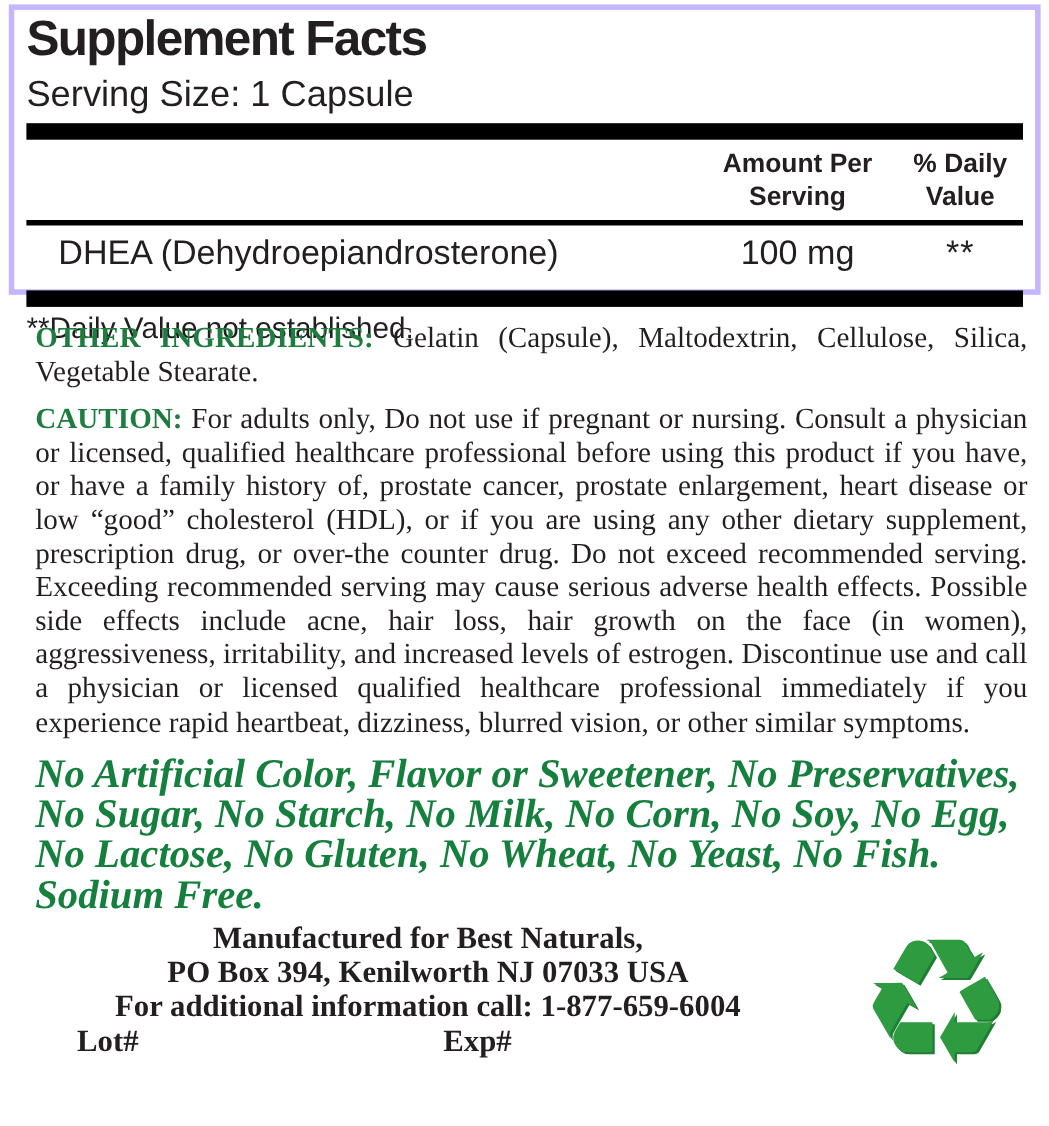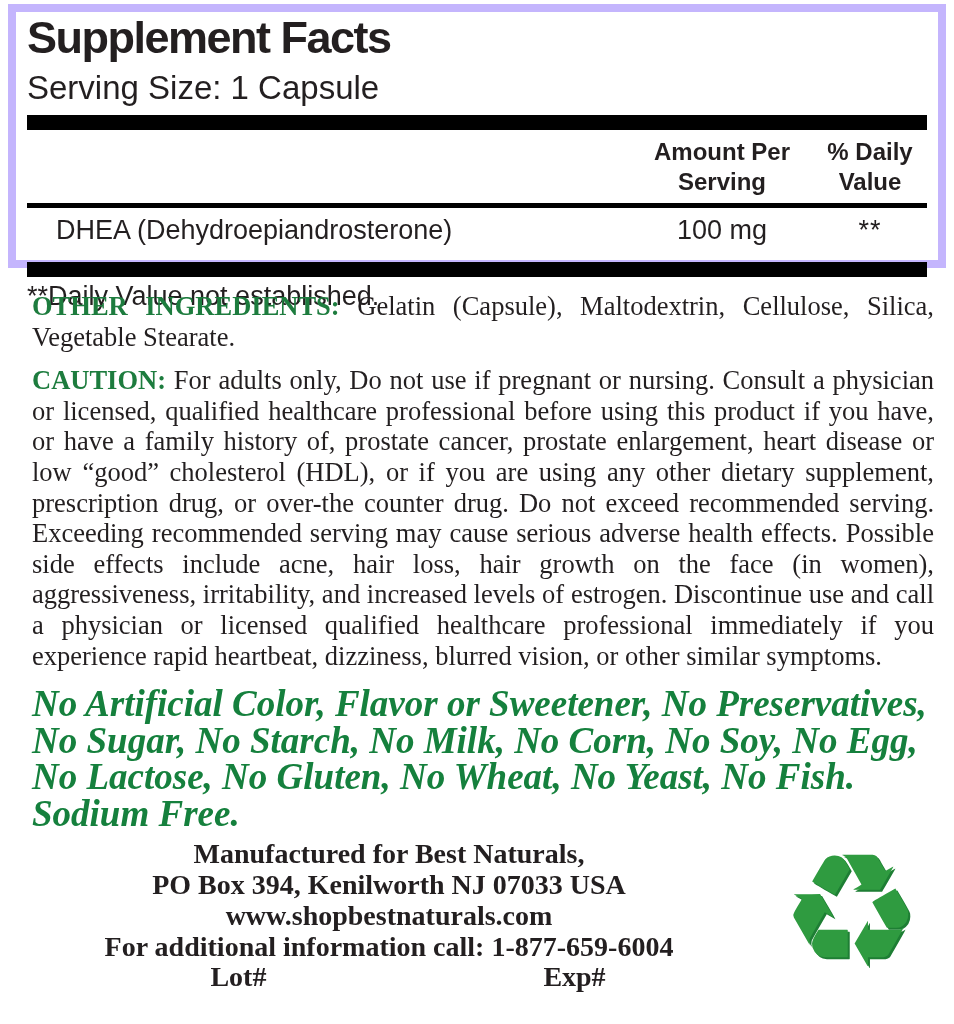--- a/index.html
+++ b/index.html
@@ -10,41 +10,41 @@
     font-family: "Liberation Sans", sans-serif;
     color: #231f20;
     overflow: hidden;
   }
   .label { position: relative; width: 954px; height: 1024px; }
 
   
   .facts-box {
     position: absolute; left: 8px; top: 4px;
     width: 938px; height: 264px;
-    border: 8px solid #c4b5fd;
+    border: 5px solid #c4b5fd;
     background: #fff;
     padding: 0 11px;
   }
   .facts-title {
     font-size: 45px; font-weight: bold; letter-spacing: -1.5px;
     line-height: 1.04; margin-top: 3px;
   }
   .serving-row {
     display: flex; justify-content: space-between;
     font-size: 33px; font-weight: 500; margin-top: 7px;
   }
   .bar { background: #000; width: 100%; }
   .bar.thick { height: 15px; margin-top: 8px; }
   .bar.thin  { height: 5px; }
   .cols { display: flex; align-items: flex-start; }
   .col-name { flex: 1; }
   .col-amount { width: 182px; text-align: center; }
   .col-dv { width: 114px; text-align: center; }
   .cols-header { font-weight: bold; font-size: 24px; line-height: 1.25; padding: 7px 0 6px 0; align-items: flex-end; }
-  .ingredient-row { font-size: 27px; padding: 7px 0 8px 0; }
+  .ingredient-row { font-size: 31px; padding: 7px 0 8px 0; }
   .ingredient-row .col-name { padding-left: 29px; }
   .row-dv { letter-spacing: 1px; }
   .footnote { font-size: 27px; font-weight: 500; padding-top: 4px; }
 
   
   .content { position: absolute; left: 32px; top: 268px; width: 902px; font-family: Liberation Serif, serif; }
   .para { margin: 0; font-size: 26.5px; line-height: 30.6px; text-align: justify; }
   .para.oi { margin-top: 23px; }
   .para.caution { margin-top: 13px; }
   .green-label { color: #1d7c3e; font-weight: bold; }
@@ -53,21 +53,21 @@
     color: #15803d; font-weight: bold; font-style: italic;
     font-size: 37px; line-height: 36.5px; text-align: left;
   }
 
   
   .footer { position: relative; margin-top: 7px; }
   .footer-text {
     width: 714px; text-align: center;
     font-weight: bold; font-size: 28px; line-height: 30.8px;
   }
-  .lot-exp { text-align: center; }
+  .lot-exp { text-align: left; }
   .lot-exp .lot { margin-left: 38px; }
   .lot-exp .exp { margin-left: 270px; }
   .recycle {
     position: absolute; left: 748px; top: -6px;
     font-size: 158px; line-height: 160px;
     color: #2f9b40;
     text-shadow: 2px 2px 0 #1e7e34;
   }
 </style>
 </head>
@@ -108,21 +108,20 @@
     <p class="para oi"><span class="green-label">OTHER INGREDIENTS:</span> <span>Gelatin (Capsule), Maltodextrin, Cellulose, Silica, Vegetable Stearate.</span></p>
 
     <p class="para caution"><span class="green-label">CAUTION:</span> <span>For adults only, Do not use if pregnant or nursing. Consult a physician or licensed, qualified healthcare professional before using this product if you have, or have a family history of, prostate cancer, prostate enlargement, heart disease or low “good” cholesterol (HDL), or if you are using any other dietary supplement, prescription drug, or over-the counter drug. Do not exceed recommended serving. Exceeding recommended serving may cause serious adverse health effects. Possible side effects include acne, hair loss, hair growth on the face (in women), aggressiveness, irritability, and increased levels of estrogen. Discontinue use and call a physician or licensed qualified healthcare professional immediately if you experience rapid heartbeat, dizziness, blurred vision, or other similar symptoms.</span></p>
 
     <p class="free-of">No Artificial Color, Flavor or Sweetener, No Preservatives, No Sugar, No Starch, No Milk, No Corn, No Soy, No Egg, No Lactose, No Gluten, No Wheat, No Yeast, No Fish. Sodium Free.</p>
 
     <div class="footer">
       <div class="footer-text">
         <div>Manufactured for Best Naturals,</div>
         <div>PO Box 394, Kenilworth NJ 07033 USA</div>
-        <div>www.shopbestnaturals.com</div>
         <div>For additional information call: 1-877-659-6004</div>
         <div class="lot-exp">
           <span class="lot">Lot#</span>
           <span class="exp">Exp#</span>
         </div>
       </div>
       <div class="recycle">♻</div>
     </div>
 
   </div>

